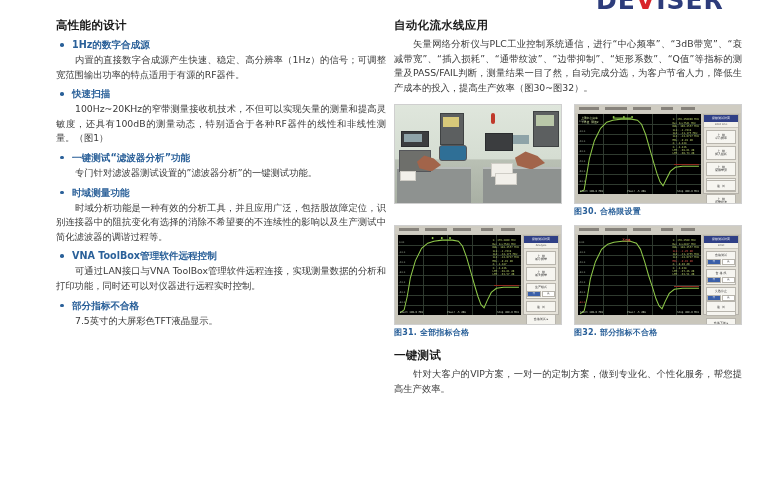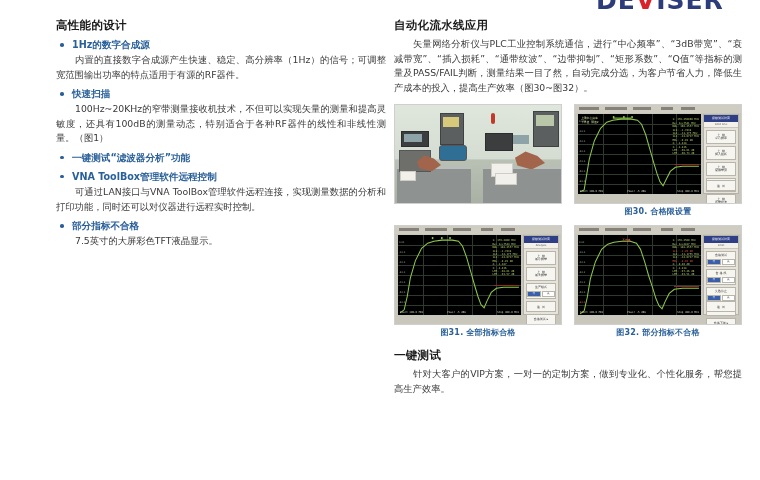--- a/index.html
+++ b/index.html
@@ -46,21 +46,21 @@
     margin:0 0 3px 0;font-size:9.3px;line-height:14.6px;
     color:#3a3a3a;text-align:justify;text-indent:19px;
   }
   .col-right p.body{font-size:9.3px;line-height:14.6px;}
 
   
   .figs{margin-top:9px;}
   .figrow{display:flex;justify-content:space-between;}
   .fig{width:168px;}
   .figcap{
-    text-align:center;font-size:8px;font-weight:bold;color:#2a6099;
+    text-align:left;font-size:8px;font-weight:bold;color:#2a6099;
     margin-top:2px;letter-spacing:.2px;
   }
   .shot{width:168px;height:100px;border:1px solid #cfcfcf;box-sizing:border-box;
         overflow:hidden;position:relative;background:#dedad0;}
 
   
   .photo{background:#bdc3b6;}
   .photo .wall{position:absolute;inset:0;background:
       linear-gradient(180deg,#dfe6dc 0%,#d5ddd2 55%,#b9c0b4 56%,#a9b0a4 100%);}
   .photo .rig{position:absolute;background:#6e6f6b;border:1px solid #55565a;}
@@ -136,22 +136,30 @@
 
       <li>
         <p class="body">100Hz~20KHz的窄带测量接收机技术，不但可以实现矢量的测量和提高灵敏度，还具有100dB的测量动态，特别适合于各种RF器件的线性和非线性测量。（图1）</p>
       </li>
 
       <li>
         <div class="bhead">
           <span class="dot"></span>
           <span>一键测试“滤波器分析”功能</span>
         </div>
-      </li>
-
+        <p class="body">专门针对滤波器测试设置的”滤波器分析”的一键测试功能。</p>
+      </li>
+
+      <li>
+        <div class="bhead">
+          <span class="dot"></span>
+          <span>时域测量功能</span>
+        </div>
+        <p class="body">时域分析功能是一种有效的分析工具，并且应用广泛，包括股故障定位，识别连接器中的阻抗变化有选择的消除不希望要的不连续性的影响以及生产测试中简化滤波器的调谐过程等。</p>
+      </li>
 
       <li>
         <div class="bhead">
           <span class="dot"></span>
           <span>VNA ToolBox管理软件远程控制</span>
         </div>
         <p class="body">可通过LAN接口与VNA ToolBox管理软件远程连接，实现测量数据的分析和打印功能，同时还可以对仪器进行远程实时控制。</p>
       </li>
 
       <li>

